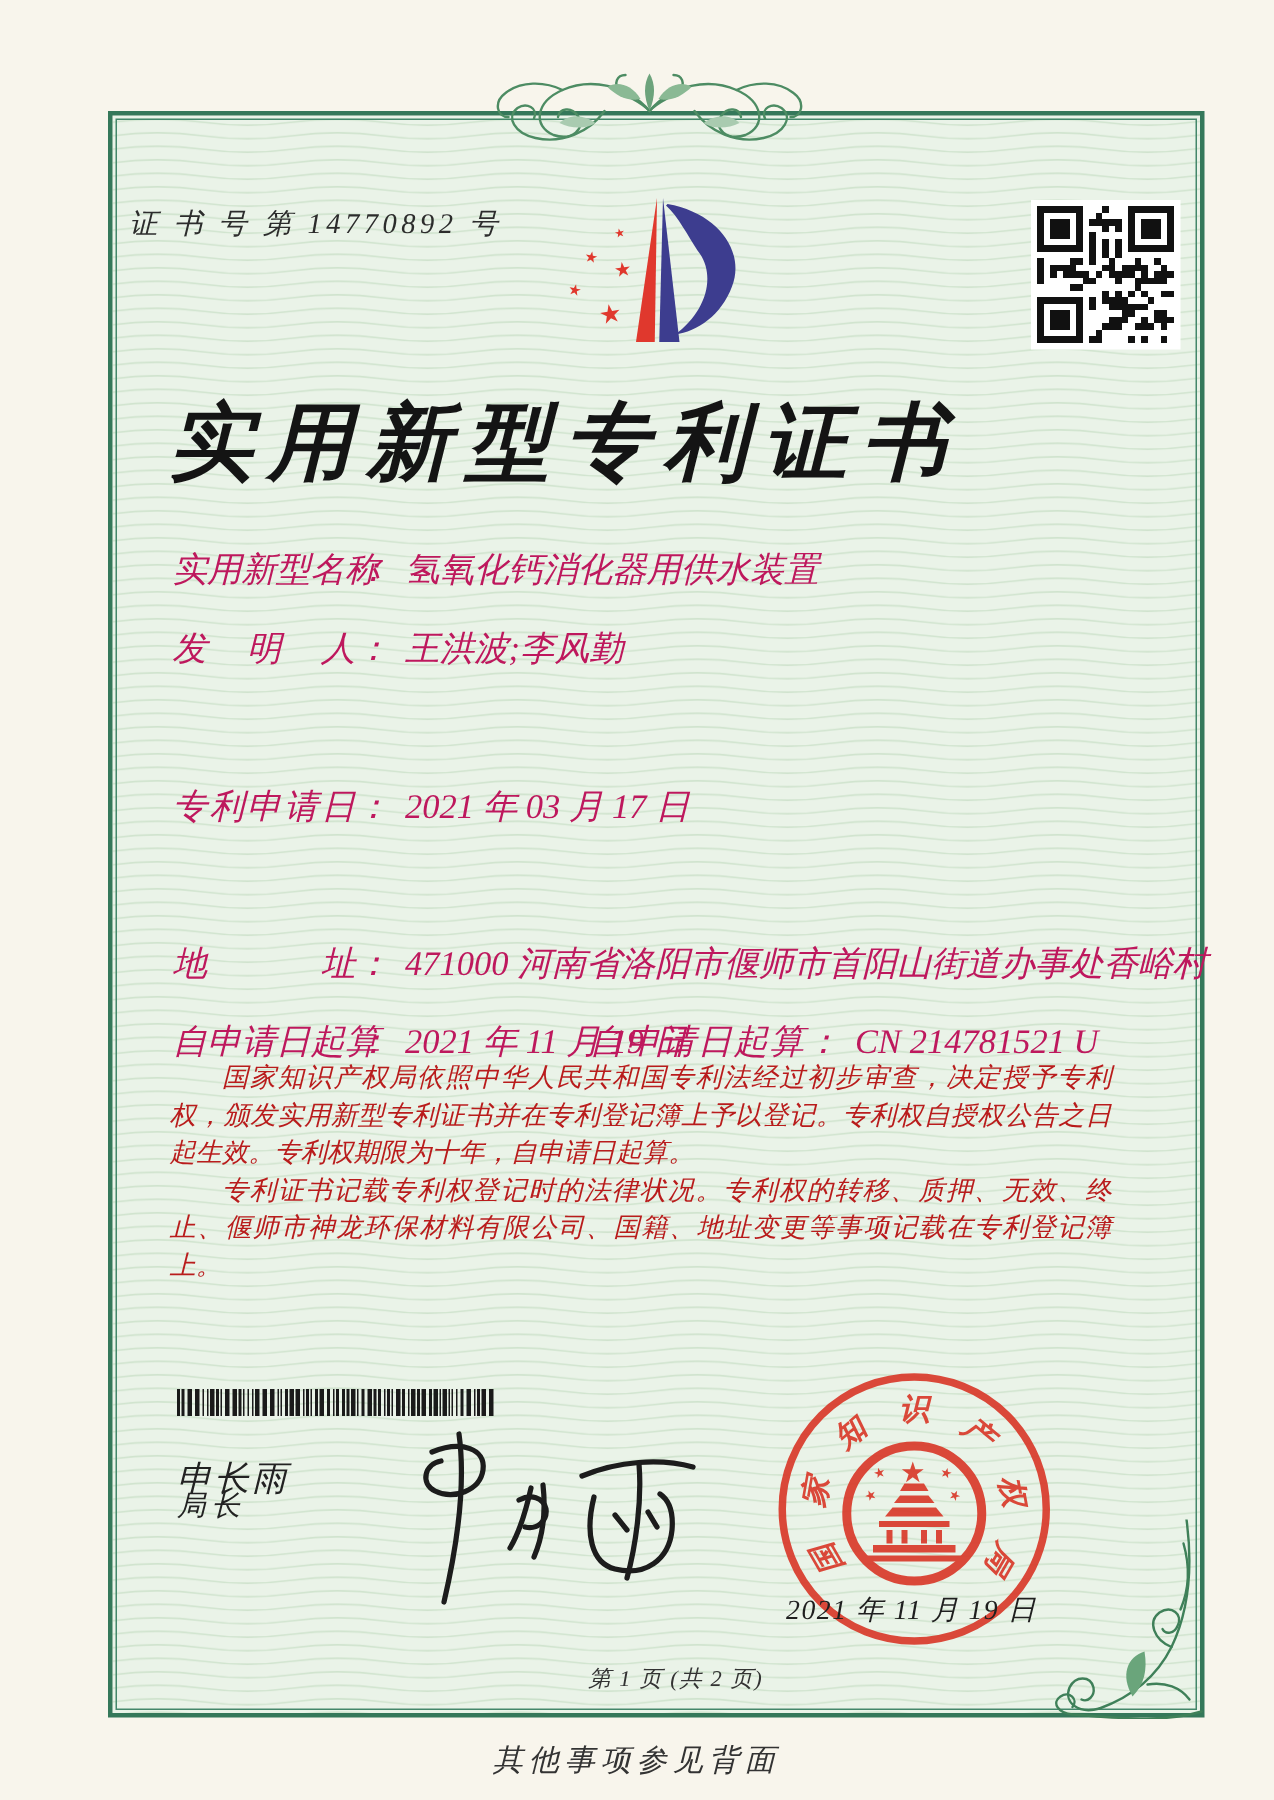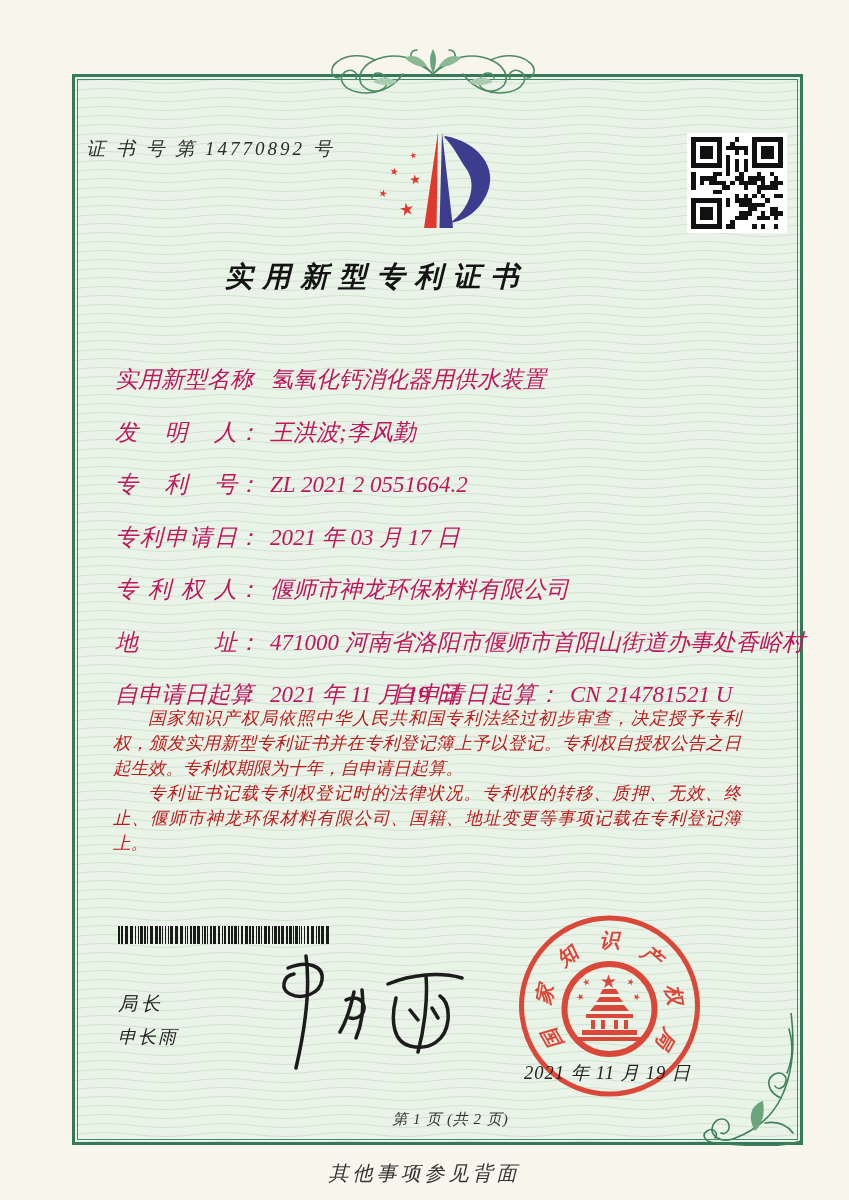--- a/index.html
+++ b/index.html
@@ -13,32 +13,32 @@
     position:absolute;left:72px;top:74px;width:731px;height:1071px;
     box-sizing:border-box;border:3px solid #35785a;z-index:1;pointer-events:none;
   }
   .frame::after{content:"";position:absolute;inset:2px;border:1px solid #44876a;}
   .orn{position:absolute;z-index:2;}
   .cert-no{position:absolute;left:86px;top:136px;font-size:19px;letter-spacing:3px;z-index:3;color:#2c2c2c;}
   .logo{position:absolute;left:365px;top:128px;width:140px;height:105px;z-index:3;}
   .qr{position:absolute;left:687px;top:133px;width:100px;height:100px;z-index:3;}
   .title{
     position:absolute;left:72px;top:258px;width:609px;text-align:center;
-    font-size:28px;font-weight:bold;letter-spacing:10px;color:#141414;z-index:3;
+    font-size:56px;font-weight:bold;letter-spacing:10px;color:#141414;z-index:3;
   }
   .row{position:absolute;left:115px;width:628px;font-size:23px;z-index:3;white-space:nowrap;color:#be185d;}
   .flabel{display:inline-block;width:122px;text-align:justify;text-align-last:justify;vertical-align:top;}
   .fvalue{margin-left:10px;}
   .pair2{position:absolute;left:278px;top:0;}
   .pair2 .flabel2{letter-spacing:1px;}
   .bodytext{position:absolute;left:113px;top:706px;width:628px;z-index:3;color:#b91c1c;}
   .bodytext p{margin:0;font-size:17.5px;line-height:25px;text-indent:2em;text-align:justify;}
   .barcode{position:absolute;left:118px;top:926px;width:218px;height:18px;z-index:3;}
   .director-title{position:absolute;left:118px;top:991px;font-size:19px;letter-spacing:4px;z-index:3;}
-  .director-name{position:absolute;left:118px;top:1025px;font-size:18px;letter-spacing:2px;z-index:3;}
+  .director-name{position:absolute;left:118px;top:970px;font-size:23px;letter-spacing:2px;z-index:3;}
   .signature{position:absolute;left:250px;top:950px;width:225px;height:125px;z-index:4;}
   .seal{position:absolute;left:512px;top:910px;width:195px;height:195px;z-index:3;opacity:.92;}
   .seal-date{position:absolute;left:524px;top:1060px;font-size:18.5px;letter-spacing:1px;color:#1f1f1f;z-index:5;}
   .page-info{position:absolute;left:72px;top:1110px;width:731px;text-align:center;font-size:15px;letter-spacing:1px;z-index:3;color:#333;padding-left:13px;}
   .back-note{position:absolute;left:0;top:1160px;width:100%;text-align:center;font-size:20px;letter-spacing:4px;z-index:3;color:#333;}
 </style>
 </head>
 <body>
 
 <div class="page">
@@ -217,28 +217,22 @@
     </svg>
 
   <div class="title">实用新型专利证书</div>
 
   <div class="row" style="top:364px">
     <span class="flabel">实用新型名称</span><span>：</span><span class="fvalue">氢氧化钙消化器用供水装置</span>
   </div>
   <div class="row" style="top:417px">
     <span class="flabel">发 明 人</span><span>：</span><span class="fvalue">王洪波;李风勤</span>
   </div>
-  <div class="row" style="top:469px">
-    <span class="flabel">专 利 号</span><span>：</span><span class="fvalue">ZL 2021 2 0551664.2</span>
-  </div>
   <div class="row" style="top:522px">
     <span class="flabel">专利申请日</span><span>：</span><span class="fvalue">2021 年 03 月 17 日</span>
-  </div>
-  <div class="row" style="top:574px">
-    <span class="flabel">专 利 权 人</span><span>：</span><span class="fvalue">偃师市神龙环保材料有限公司</span>
   </div>
   <div class="row" style="top:627px">
     <span class="flabel">地 址</span><span>：</span><span class="fvalue">471000 河南省洛阳市偃师市首阳山街道办事处香峪村</span>
   </div>
   <div class="row" style="top:679px">
     <span class="flabel">自申请日起算</span><span>：</span><span class="fvalue">2021 年 11 月 19 日</span>
     <span class="pair2">
       <span class="flabel2">自申请日起算</span><span>：</span><span class="fvalue">CN 214781521 U</span>
     </span>
   </div>

